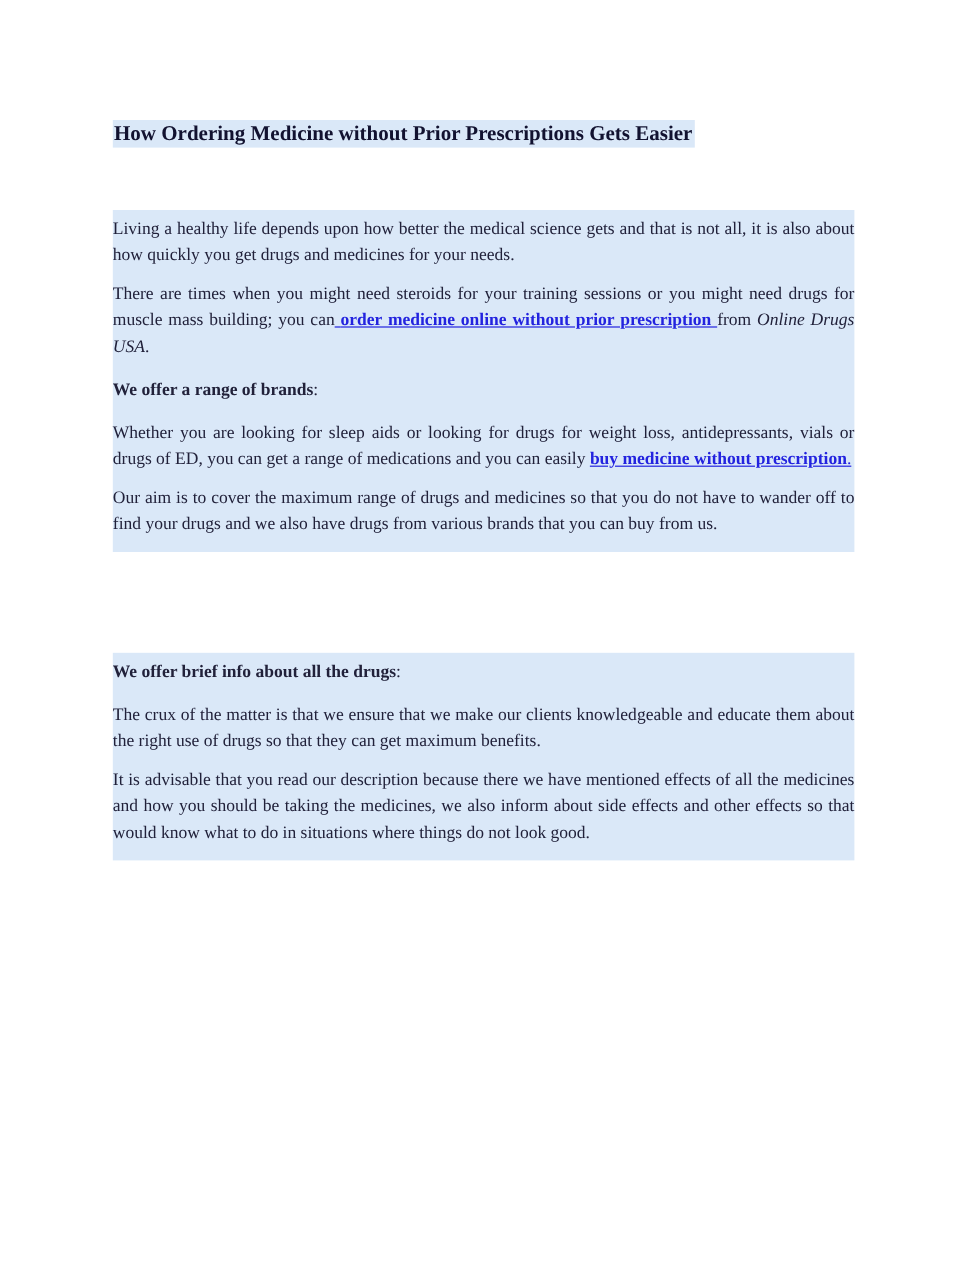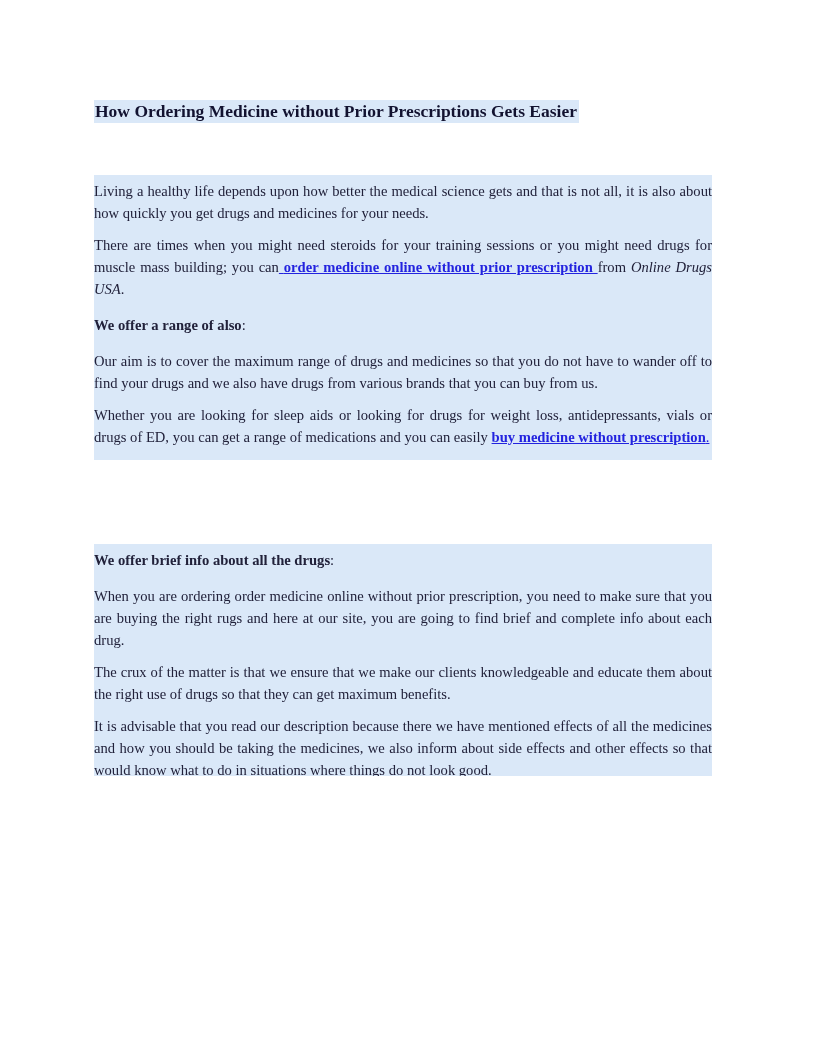--- a/index.html
+++ b/index.html
@@ -66,24 +66,23 @@
 </style>
 </head>
 <body>
 
 <div class="page">
   <h1 class="title"><span class="hl">How Ordering Medicine without Prior Prescriptions Gets Easier</span></h1>
 
   <section class="hl-block first">
       <p class="para"><span class="run-normal">Living a healthy life depends upon how better the medical science gets and that is not all, it is also about how quickly you get drugs and medicines for your needs.</span></p>
       <p class="para"><span class="run-normal">There are times when you might need steroids for your training sessions or you might need drugs for muscle mass building; you can</span><a href="#" class="doc-link plain"> </a><a href="#" class="doc-link">order medicine online without prior prescription </a><span class="run-normal">from </span><span class="run-italic">Online Drugs USA</span><span class="run-normal">.</span></p>
-      <p class="para heading-para"><span class="run-bold">We offer a range of also</span><span class="run-normal">:</span></p>
+      <p class="para heading-para"><span class="run-bold">We offer a range of brands</span><span class="run-normal">:</span></p>
+      <p class="para"><span class="run-normal">Whether you are looking for sleep aids or looking for drugs for weight loss, antidepressants, vials or drugs of ED, you can get a range of medications and you can easily </span><a href="#" class="doc-link">buy medicine without prescription</a><a href="#" class="doc-link plain">.</a></p>
       <p class="para"><span class="run-normal">Our aim is to cover the maximum range of drugs and medicines so that you do not have to wander off to find your drugs and we also have drugs from various brands that you can buy from us.</span></p>
-      <p class="para"><span class="run-normal">Whether you are looking for sleep aids or looking for drugs for weight loss, antidepressants, vials or drugs of ED, you can get a range of medications and you can easily </span><a href="#" class="doc-link">buy medicine without prescription</a><a href="#" class="doc-link plain">.</a></p>
     </section>
 
   <section class="hl-block second">
       <p class="para heading-para"><span class="run-bold">We offer brief info about all the drugs</span><span class="run-normal">:</span></p>
-      <p class="para"><span class="run-normal">When you are ordering order medicine online without prior prescription, you need to make sure that you are buying the right rugs and here at our site, you are going to find brief and complete info about each drug.</span></p>
       <p class="para"><span class="run-normal">The crux of the matter is that we ensure that we make our clients knowledgeable and educate them about the right use of drugs so that they can get maximum benefits.</span></p>
       <p class="para"><span class="run-normal">It is advisable that you read our description because there we have mentioned effects of all the medicines and how you should be taking the medicines, we also inform about side effects and other effects so that would know what to do in situations where things do not look good.</span></p>
     </section>
 </div>
 
 </body></html>

